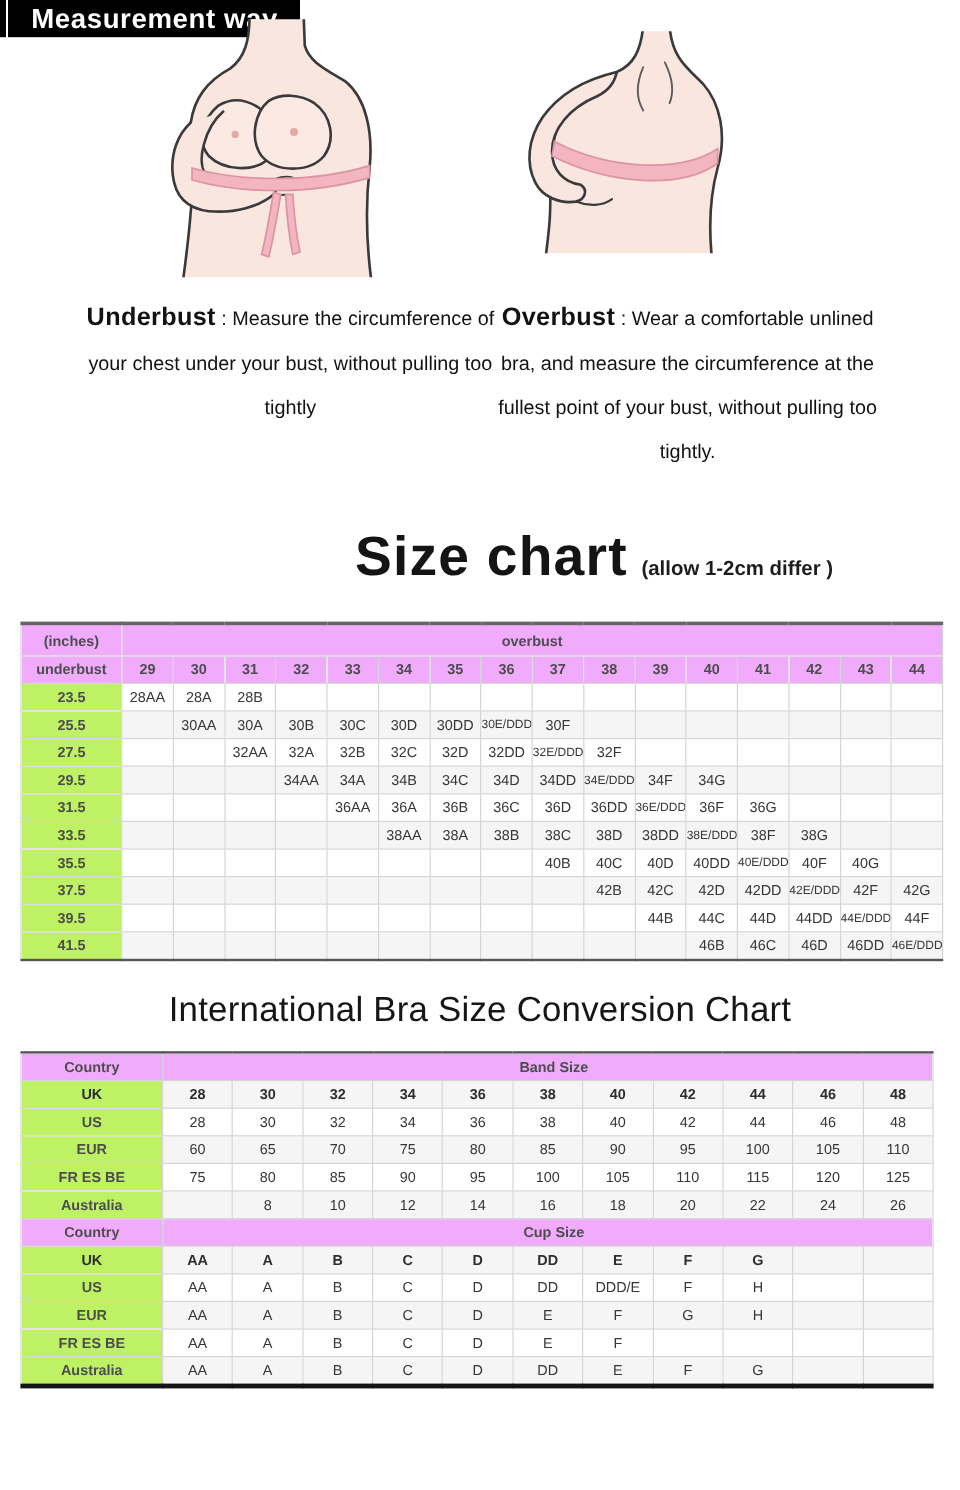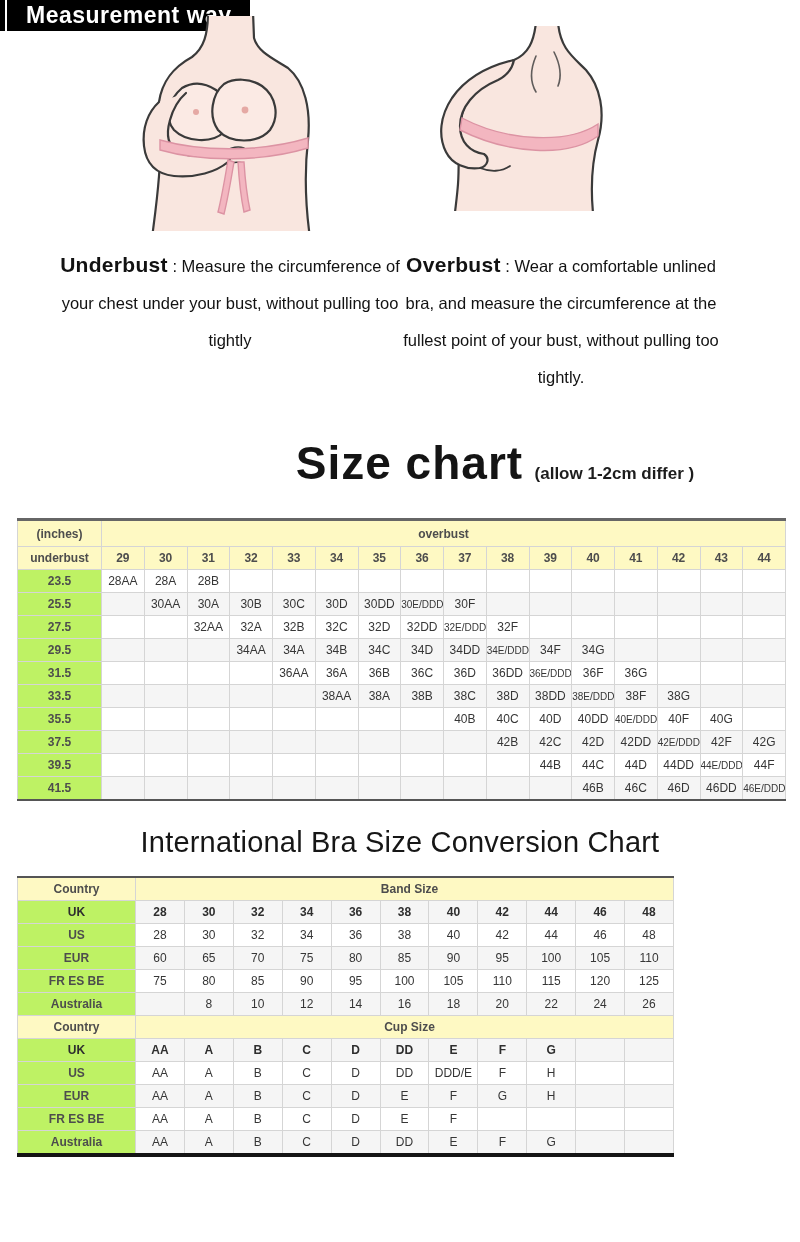--- a/index.html
+++ b/index.html
@@ -12,44 +12,44 @@
             letter-spacing:.5px;
             background:linear-gradient(90deg,#000 0,#000 5px,#fff 5px,#fff 7px,#000 7px); }
 
   
   .fig { position:absolute; }
   .fig-front { left:112px; top:16px; }
   .fig-back  { left:418px; top:26px; }
 
   
   .instr { position:absolute; top:246px; text-align:center; font-size:16.5px;
-           line-height:37px; color:#121212; }
+           line-height:37px; color:#121212;margin-left:12px; }
   .instr .term { font-size:21px; font-weight:bold; letter-spacing:.3px; }
   .instr-under { left:60px;  width:340px; }
   .instr-over  { left:394px; width:334px; }
 
   
   .size-heading { position:absolute; top:436px; left:0; width:800px; text-align:center;
                   padding-left:150px; box-sizing:border-box; white-space:nowrap; }
   .size-heading .big { font-size:46px; font-weight:bold; color:#141414; letter-spacing:1px;margin-left:40px; }
   .size-heading .sub { font-size:17px; font-weight:bold; color:#1d1d1d; margin-left:7px; }
 
   
   .tbl { border-collapse:collapse; table-layout:fixed; background:#fff; position:absolute; }
   .tbl td { border:1px solid #d5d5d5; height:22px; text-align:center; vertical-align:middle;
             font-size:12px; color:#363636; padding:0; white-space:nowrap; overflow:hidden; }
 
   .size-tbl { left:17px; top:518px; width:769px;
               border-top:3px solid #666; border-bottom:2px solid #555; }
   .size-tbl tr:first-child td { height:25px; }
 
-  .conv-tbl { left:17px; top:876px; width:657px;
+  .conv-tbl { left:17px; top:876px; width:761px;
               border-top:2px solid #555; border-bottom:4px solid #141414; }
 
-  .tbl td.hd { background:#fef9c3; font-weight:bold; color:#4d4d4d; }
+  .tbl td.hd { background:#f0abfc; font-weight:bold; color:#4d4d4d; }
   .tbl td.group-left { text-align:center; padding-left:10px; }
   .stripe td { background:#f5f5f5; }
   td.rowlabel { background:#bef264; font-weight:bold; color:#4d4d4d; }
   td.small { font-size:10px; }
   tr.boldrow td { font-weight:bold; color:#2e2e2e; }
 
   
   .conv-heading { position:absolute; top:826px; left:0; width:800px; text-align:center;
                   font-size:29px; font-weight:normal; color:#161616; letter-spacing:.2px; }
 </style>

